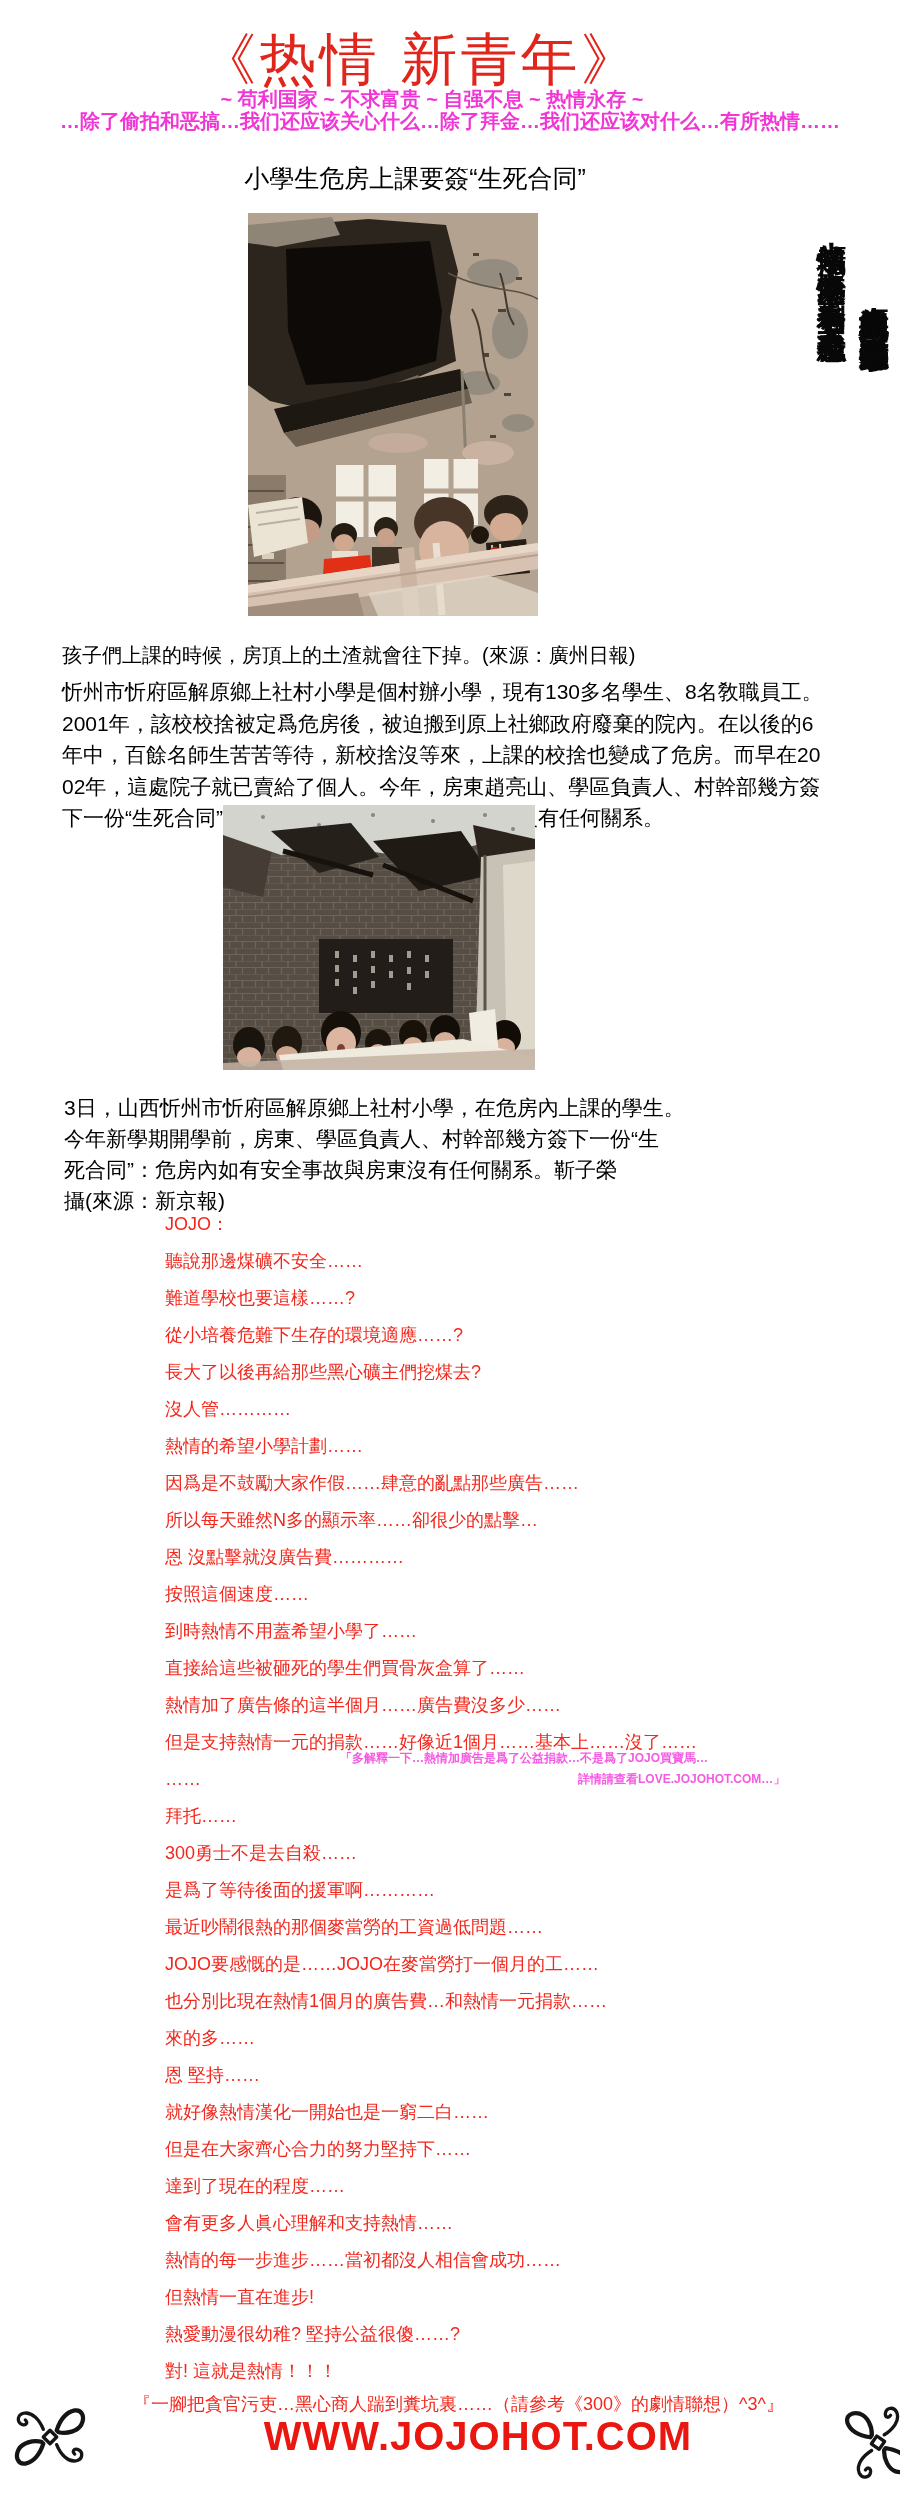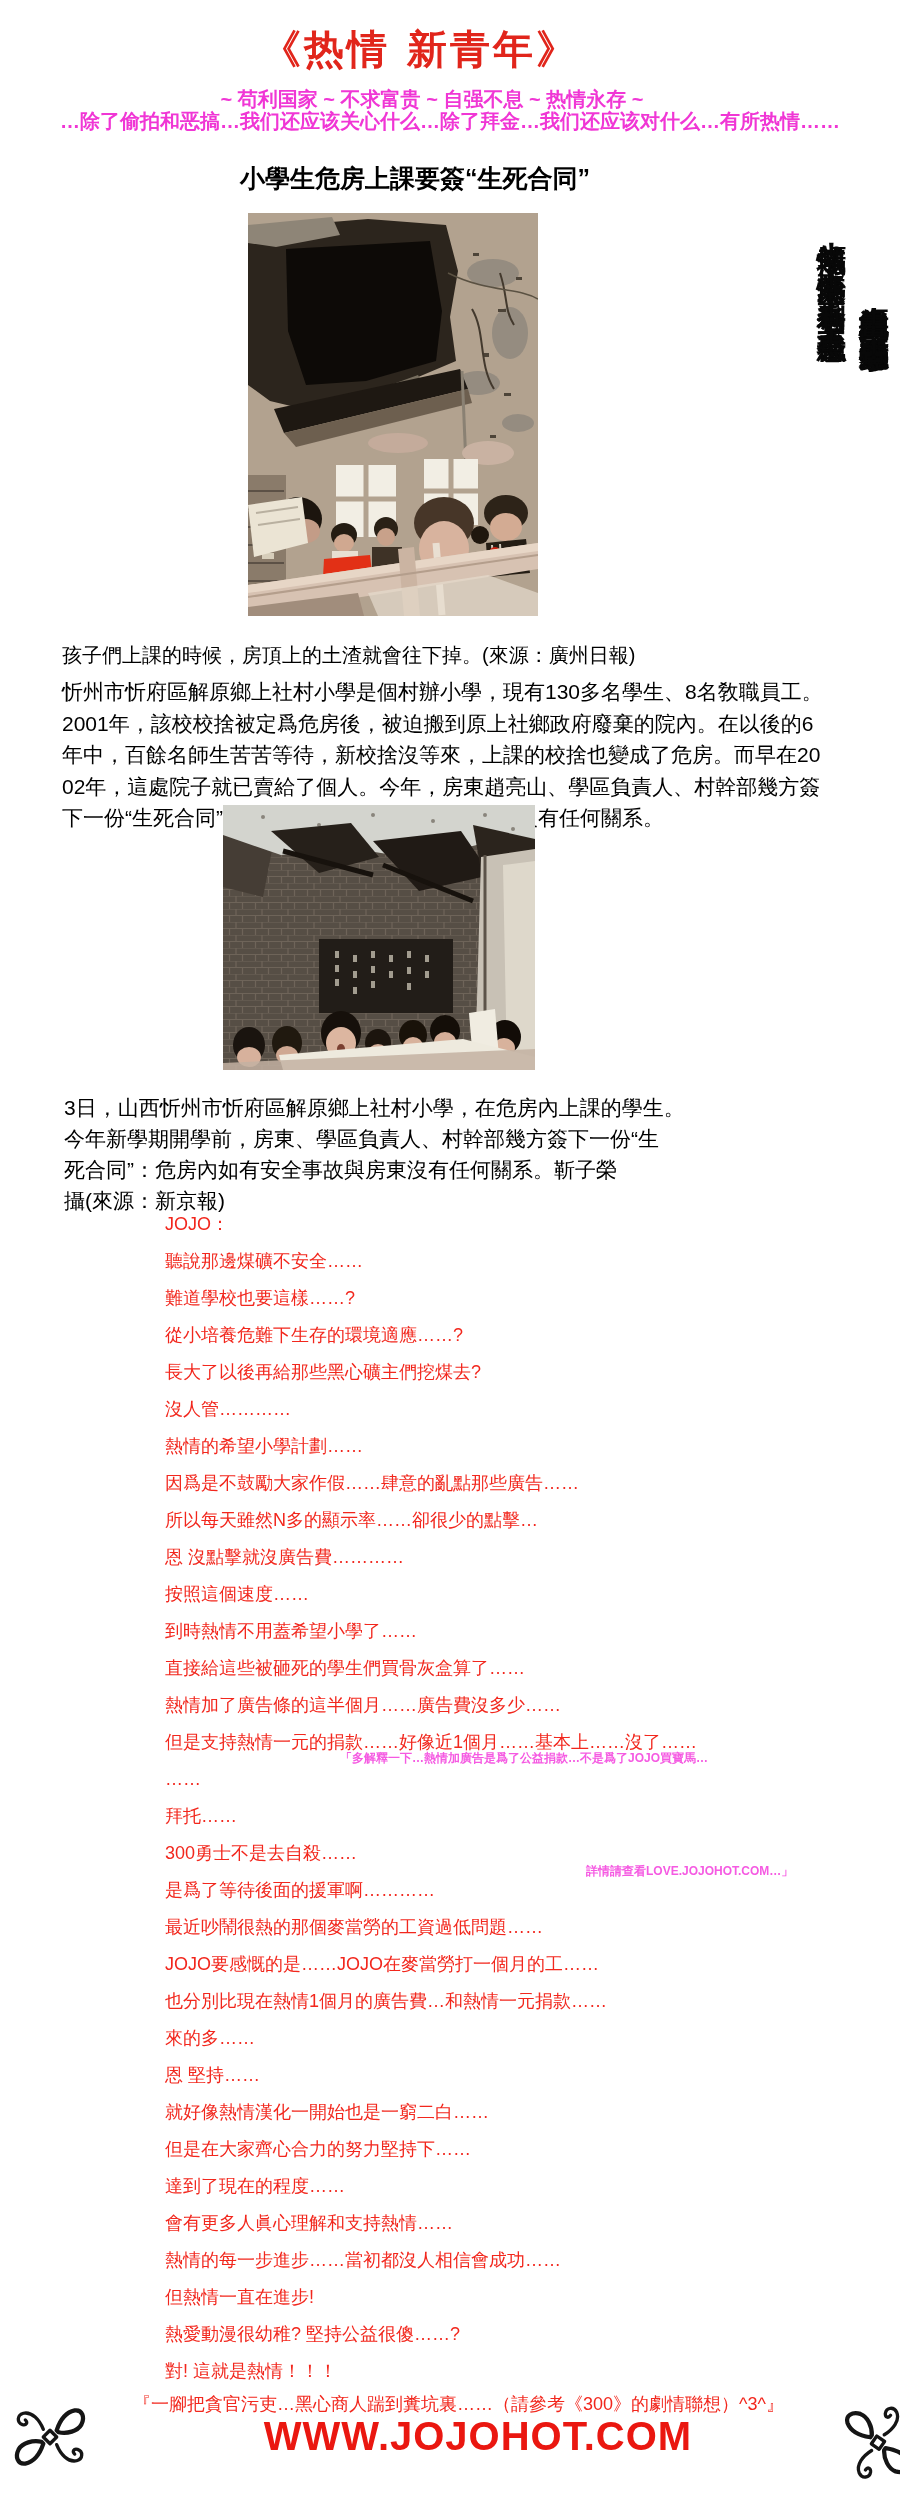--- a/index.html
+++ b/index.html
@@ -1,37 +1,37 @@
 <!DOCTYPE html>
 <html><head>
 <meta charset="utf-8">
 <style>
   html,body{margin:0;padding:0;background:#fff;}
   .stage{position:relative;width:900px;height:2500px;background:#ffffff;overflow:hidden;
          font-family:"Liberation Sans","DejaVu Sans",sans-serif;color:#000;}
   .abs{position:absolute;}
   .masthead{left:0;top:22px;width:840px;text-align:center;
             font-family:"DejaVu Serif","Liberation Serif",serif;
-            font-size:40px;font-weight:bold;color:#e1251b;letter-spacing:3px;}
+            font-size:57px;font-weight:normal;color:#e1251b;letter-spacing:3px;}
   .slogan1{left:0;top:86px;width:864px;text-align:center;font-size:20px;font-weight:bold;color:#f036d5;}
   .slogan2{left:0;top:108px;width:900px;text-align:center;font-size:20px;font-weight:bold;color:#f036d5;}
-  .headline{left:0;top:162px;width:830px;text-align:center;font-size:25px;font-weight:bold;color:#000;}
+  .headline{left:0;top:162px;width:830px;text-align:center;font-size:25px;font-weight:normal;color:#000;}
   .photo1{left:248px;top:213px;width:290px;height:403px;}
   .photo2{left:223px;top:805px;width:312px;height:265px;}
   .caption1{left:62px;top:642px;width:800px;font-size:20px;color:#000;}
   .para1{left:62px;top:676px;width:800px;font-size:21px;line-height:31.5px;white-space:pre-line;color:#000;}
   .para2{left:64px;top:1092px;width:730px;font-size:21px;line-height:31px;white-space:pre-line;color:#000;}
   .vcol{writing-mode:vertical-rl;text-orientation:upright;font-weight:bold;color:#080808;}
   .vouter{left:852px;top:286px;font-size:30px;line-height:44px;}
   .vinner{left:812px;top:222px;font-size:29px;line-height:40px;}
   .dialogue{left:165px;top:1206px;width:700px;}
   .dlg-line{height:37px;line-height:37px;font-size:18px;color:#f2271d;white-space:pre;}
   .note{font-size:12px;font-weight:bold;color:#f55ae2;white-space:pre;}
   .note1{left:340px;top:1750px;}
-  .note2{left:578px;top:1863px;margin-left:8px;}
+  .note2{left:578px;top:1771px;}
   .closing{left:133px;top:2392px;font-size:18px;color:#f2271d;white-space:pre;}
   .footer-url{left:0;top:2414px;width:860px;text-align:center;font-size:40px;font-weight:bold;
               color:#ea1710;letter-spacing:1px;cursor:pointer;padding-left:48px;}
   .pinwheel{width:76px;height:78px;}
   .pw-left{left:12px;top:2398px;}
   .pw-right{left:838px;top:2402px;transform:rotate(80deg);}
 </style>
 </head>
 <body>
 

